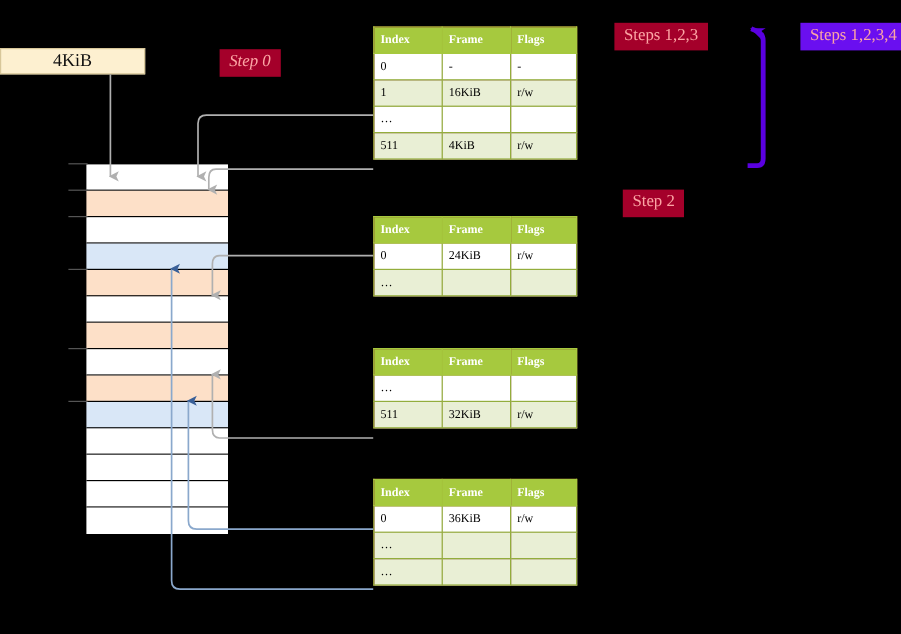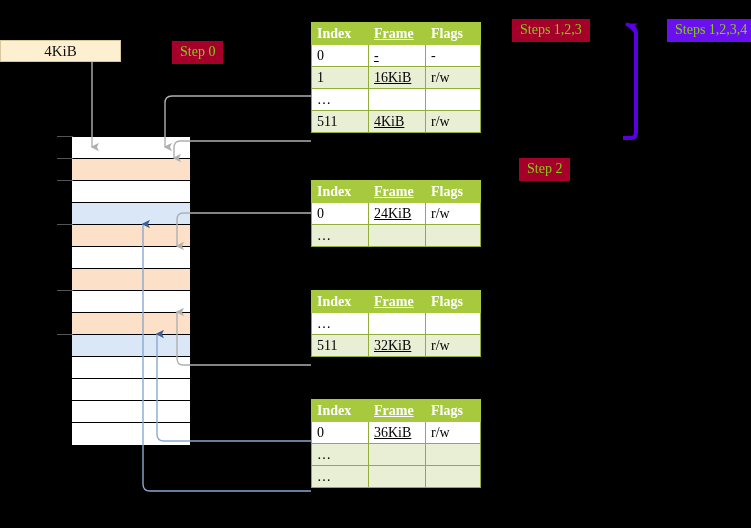--- a/index.html
+++ b/index.html
@@ -1,67 +1,67 @@
 <!DOCTYPE html>
 <html><head>
 <meta charset="utf-8">
 <style>
   html,body{margin:0;padding:0;background:#000;}
   body{width:751px;height:528px;position:relative;overflow:hidden;
        font-family:"Liberation Serif", serif;}
   .stage{position:absolute;left:0;top:0;width:751px;height:528px;}
 
   
-  .badge{position:absolute;color:#84cc16;font-size:14px;line-height:1;
+  .badge{position:absolute;color:#fca5a5;font-size:14px;line-height:1;
          padding:4px 8px 5px 8px;white-space:nowrap;}
   .badge-red{background:#a4002a;}
   .badge-purple{background:#6a0ff0;margin-left:16px;}
 
   
   .kib-box{position:absolute;background:#fdf0d0;border:1px solid #d8c79a;
            box-sizing:border-box;display:flex;align-items:center;
            justify-content:center;color:#101010;font-size:15px;}
 
   
   .mem{position:absolute;box-sizing:border-box;border:1px solid #000;}
   .mem-row{box-sizing:border-box;border-bottom:1px solid #000;height:22px;}
   .mem-row:last-child{border-bottom:none;}
   .mem .c-white{background:#ffffff;}
   .mem .c-orange{background:#fde0c8;}
   .mem .c-blue{background:#d9e7f7;}
   .tick{position:absolute;height:1px;background:#555;}
 
   
   .ptable{position:absolute;border-collapse:collapse;
-          font-size:14px;background:#7f1d1d;}
+          font-size:10px;background:#7f1d1d;}
   .ptable td,.ptable th{border:1px solid #93ad3c;padding:2px 5px;
         height:22px;box-sizing:border-box;text-align:left;
         vertical-align:middle;color:#000;font-weight:normal;}
   .ptable th{background:#a6c93e;color:#ffffff;font-weight:bold;
              border:1px solid #a6c93e;}
   .ptable tr.alt td{background:#e9efd5;}
   .ptable tr.plain td{background:#ffffff;}
   .ptable td.hl{background:#ffffa0;}
   .col-i{width:57px;}
-  .col-f{width:57px;text-decoration:underline;}
+  .col-f{width:57px;}
   .col-g{width:55px;}
 
   svg.overlay{position:absolute;left:0;top:0;width:751px;height:528px;
               pointer-events:none;}
 </style>
 </head>
 <body>
 
 <div class="stage">
 
   <div class="kib-box" style="left:0px;top:40px;width:121px;height:22px;">
     <span>4KiB</span>
   </div>
 
-  <div class="badge badge-red" style="left:172px;top:41px;">
+  <div class="badge badge-red" style="left:183px;top:41px;font-style:italic;">
     <span>Step 0</span>
   </div>
 
   <div class="badge badge-red" style="left:512px;top:19px;">
     <span>Steps 1,2,3</span>
   </div>
 
   <div class="badge badge-purple" style="left:651px;top:19px;">
     <span>Steps 1,2,3,4</span>
   </div>

